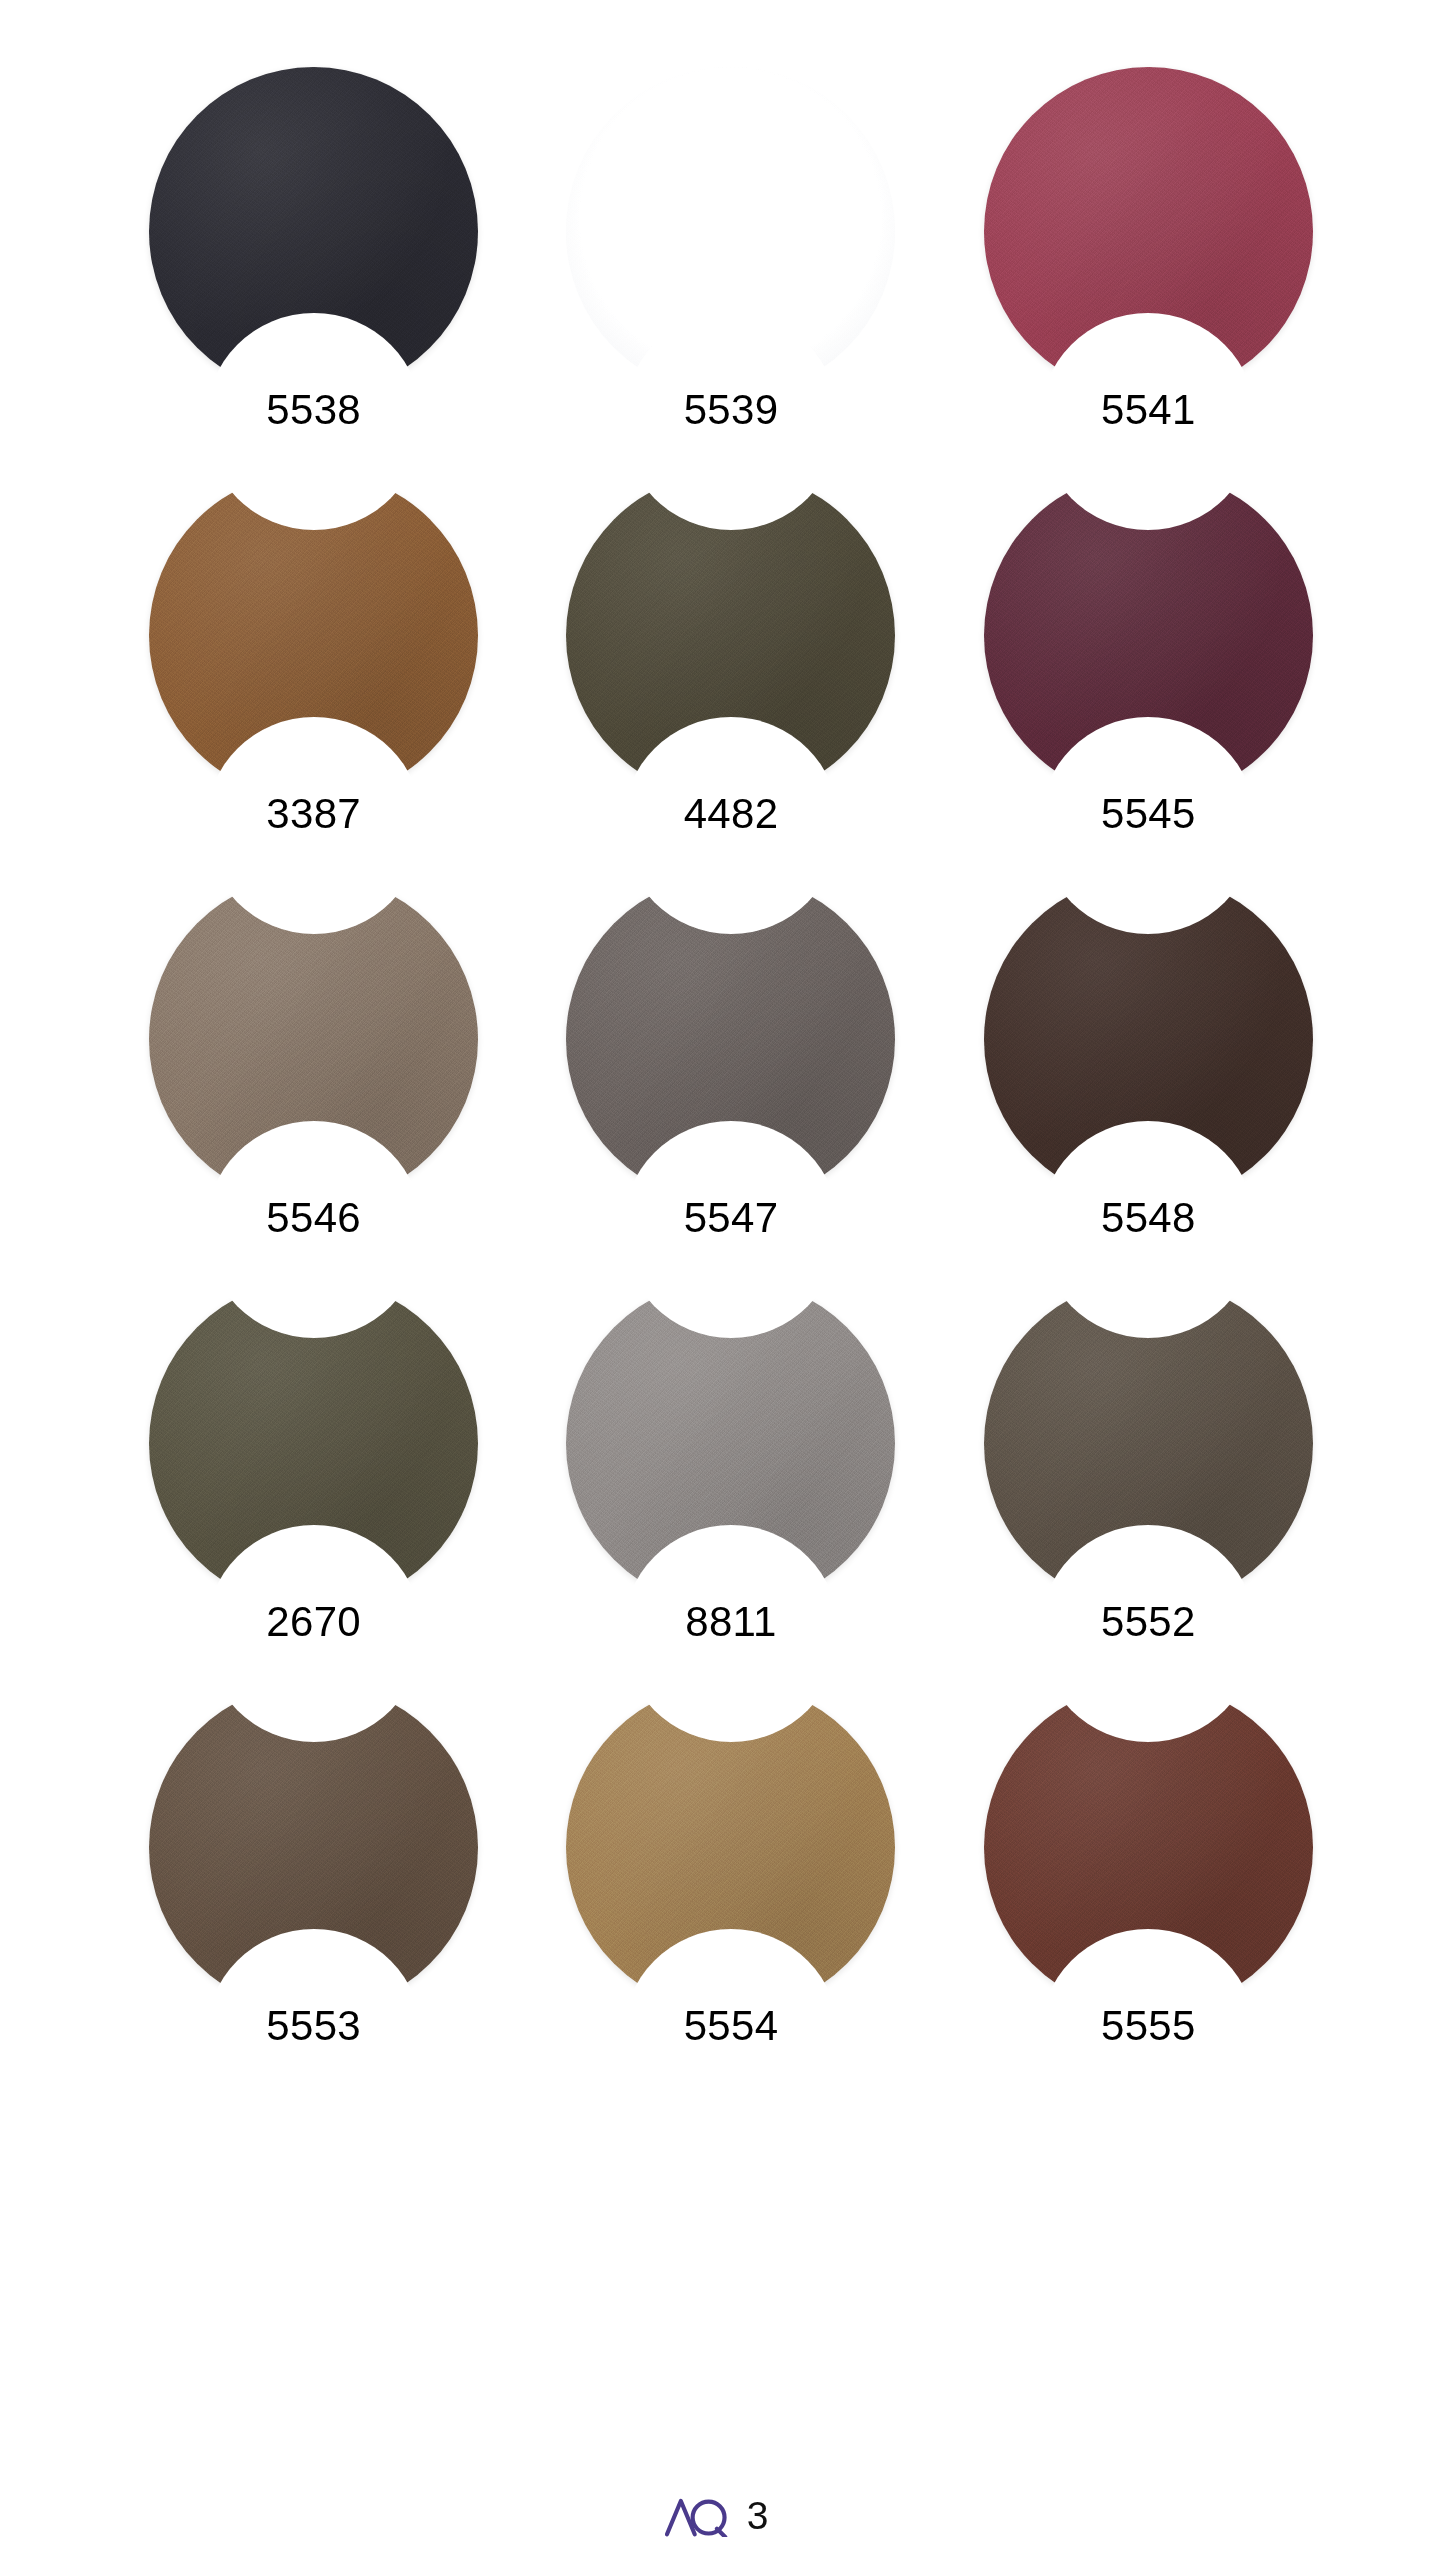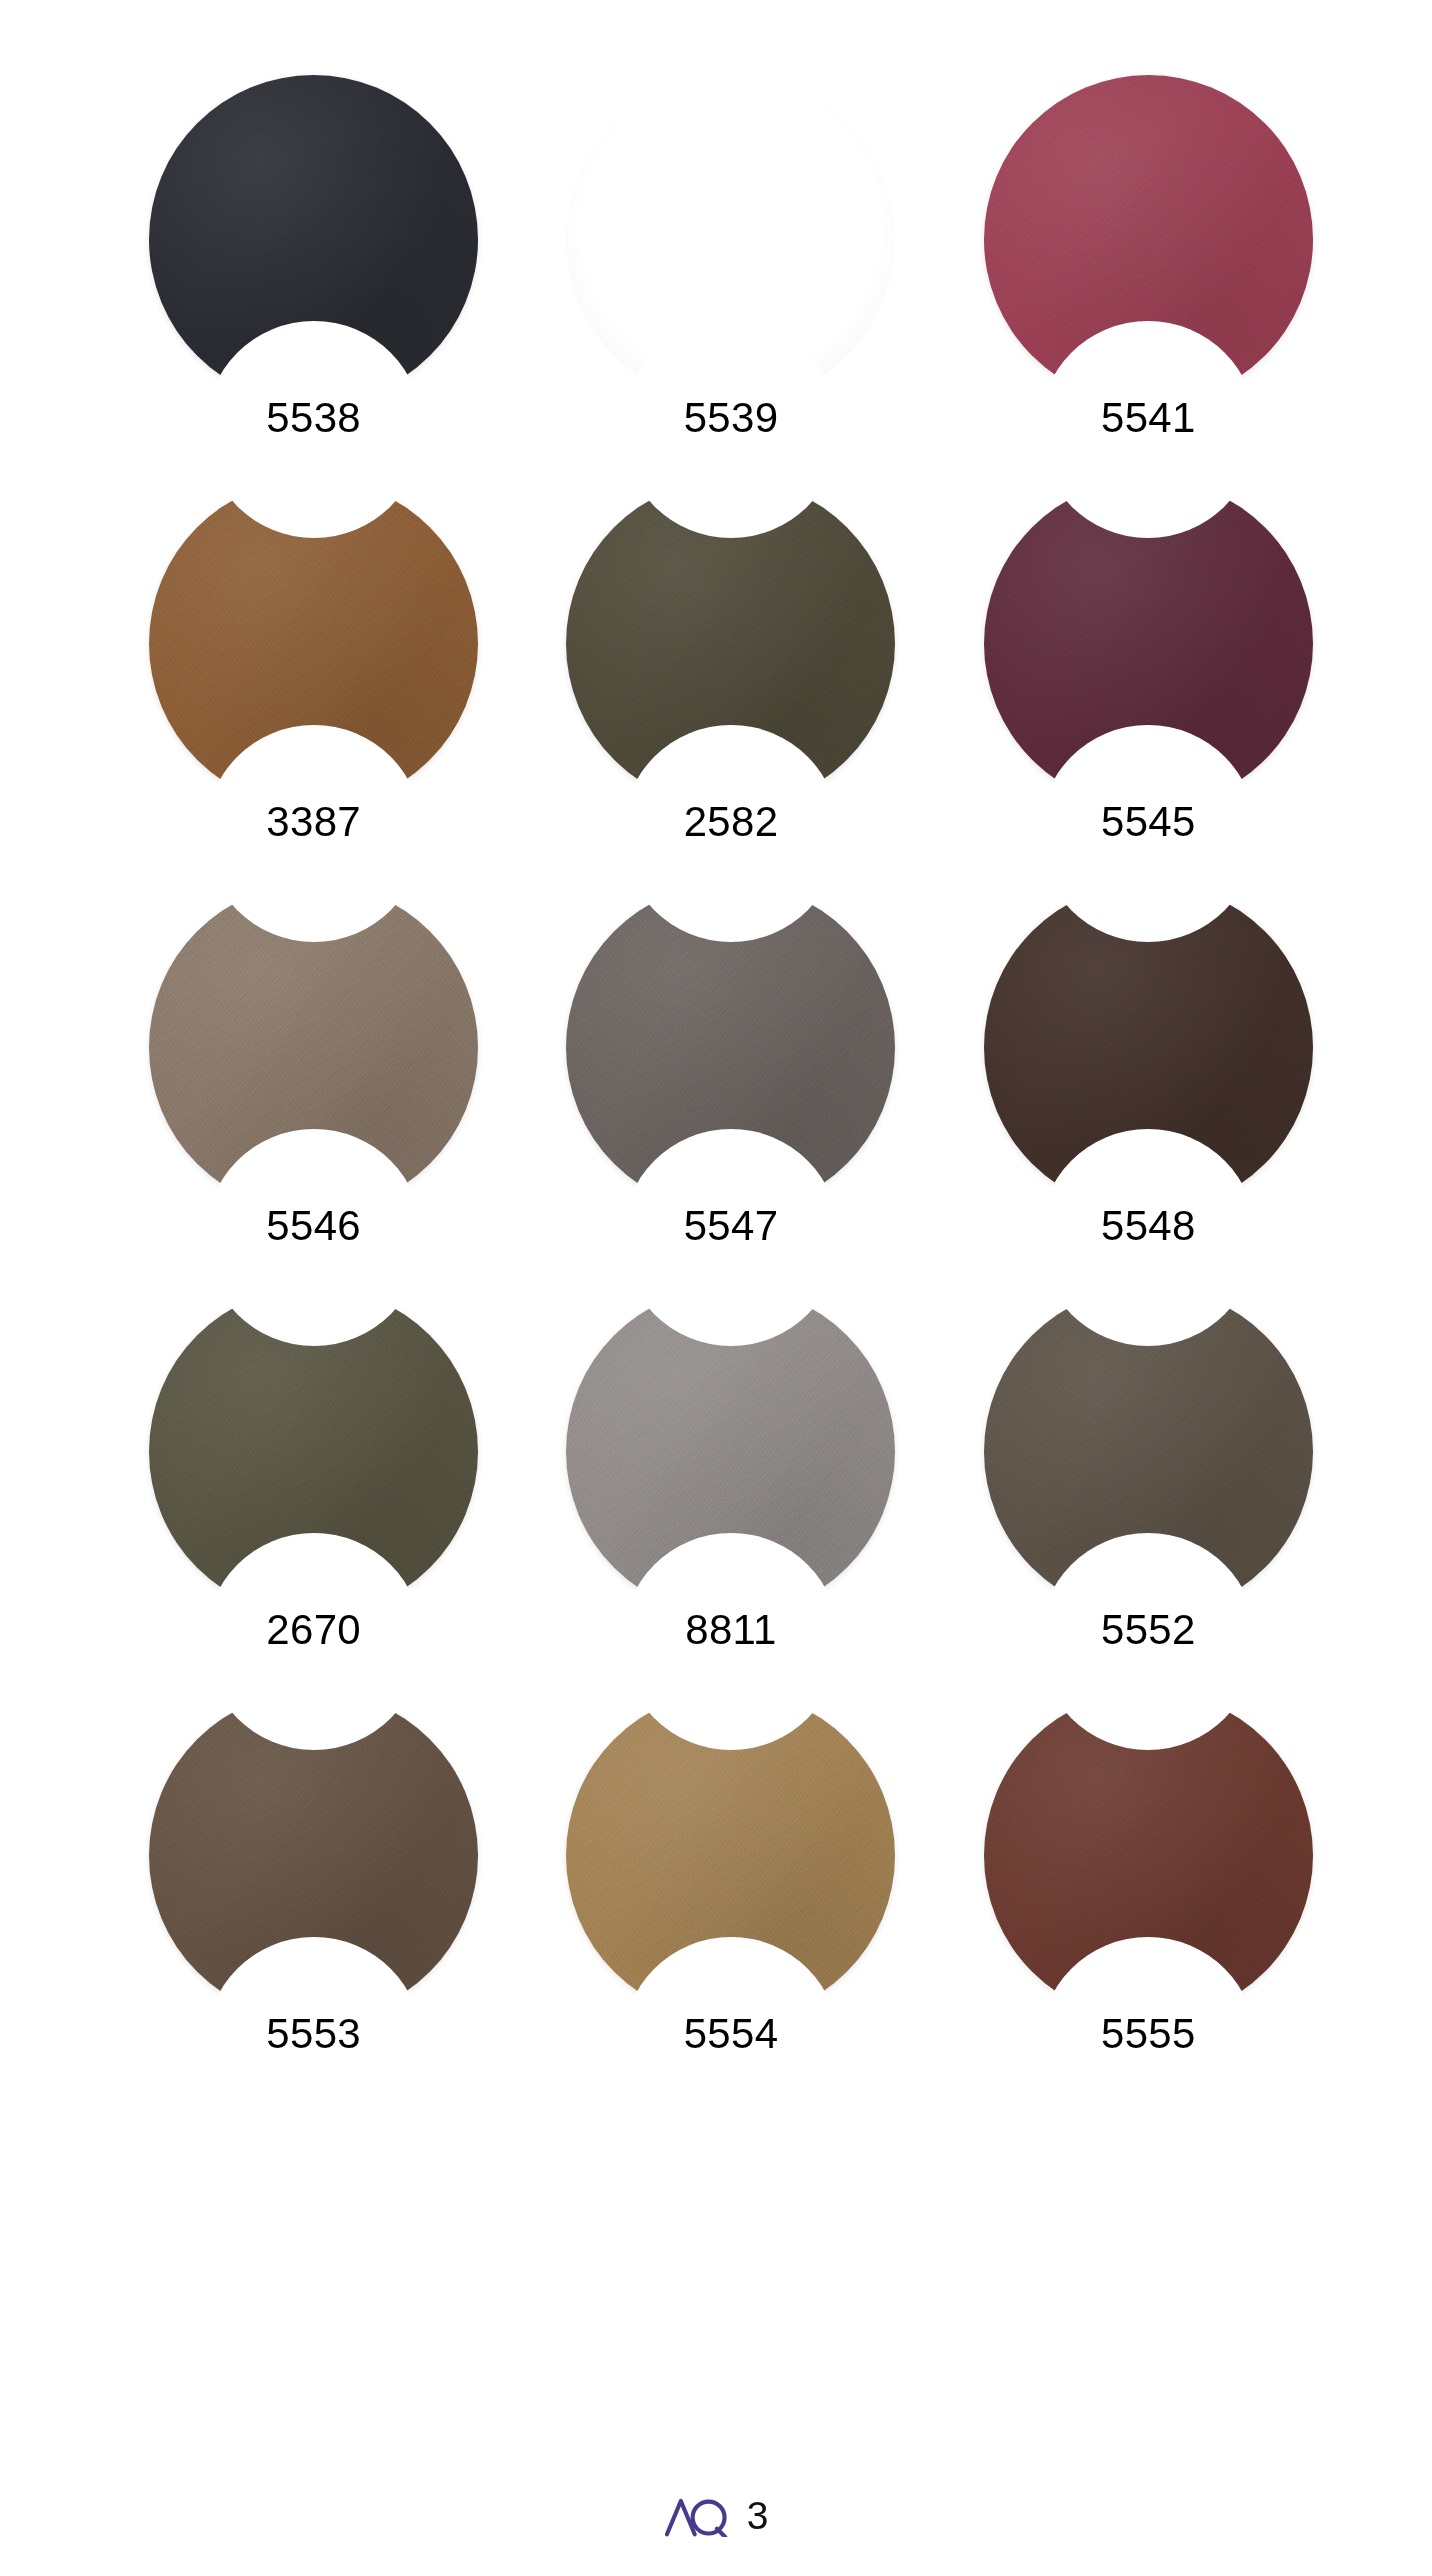--- a/index.html
+++ b/index.html
@@ -19,21 +19,21 @@
     width: 1433px;
     height: 2576px;
     position: relative;
     background: #ffffff;
     box-sizing: border-box;
   }
 
   .swatch-grid {
     position: absolute;
     left: 105px;
-    top: 75px;
+    top: 67px;
     width: 1252px;
     display: grid;
     grid-template-columns: repeat(3, 1fr);
     grid-auto-rows: 404px;
     column-gap: 0px;
     row-gap: 0px;
   }
 
   .swatch-cell {
     position: relative;
@@ -177,21 +177,21 @@
         <div class="disc" title="5542" style="background-color: rgb(140, 94, 54);"></div>
         <div class="notch"></div>
         <div class="swatch-label">3387</div>
       </div>
     </div>
 
     <div class="swatch-cell">
       <div class="swatch">
         <div class="disc" title="5543" style="background-color: rgb(79, 74, 57);"></div>
         <div class="notch"></div>
-        <div class="swatch-label">2582</div>
+        <div class="swatch-label">4482</div>
       </div>
     </div>
 
 
     <div class="swatch-cell">
       <div class="swatch">
         <div class="disc" title="5545" style="background-color: rgb(94, 43, 60);"></div>
         <div class="notch"></div>
         <div class="swatch-label">5545</div>
       </div>

